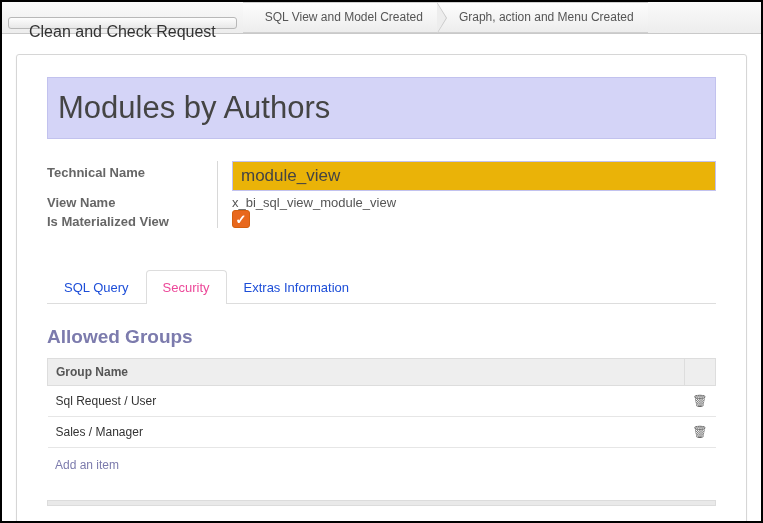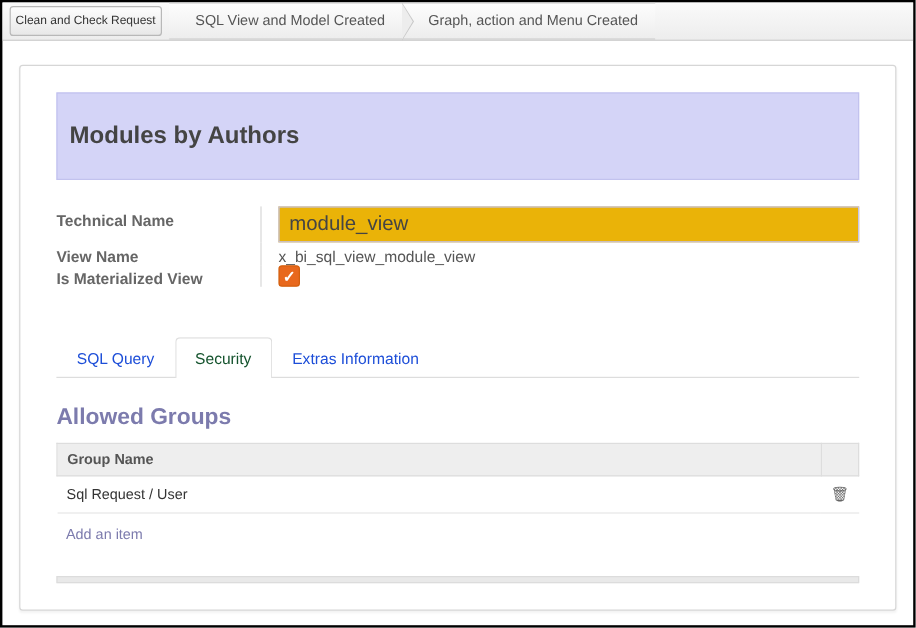--- a/index.html
+++ b/index.html
@@ -1,39 +1,39 @@
 <!DOCTYPE html>
 <html><head>
 <meta charset="utf-8">
 <style>
 *{box-sizing:border-box;margin:0;padding:0}
 body{font-family:"Helvetica Neue",Helvetica,Arial,sans-serif;font-size:13px;color:#4c4c4c;background:#fff;width:763px;height:523px;overflow:hidden;border:2px solid #000}
 .toolbar{display:flex;align-items:stretch;background:linear-gradient(#fafafa,#ededed);border-bottom:1px solid #c9c9c9;height:32px}
-.btn{border:1px solid #b8b8b8;background:linear-gradient(#fdfdfd,#e8e8e8);border-radius:3px;padding:5px 4px;font-size:10px;color:#333;margin:3px 6px;cursor:pointer}
+.btn{border:1px solid #b8b8b8;background:linear-gradient(#fdfdfd,#e8e8e8);border-radius:3px;padding:5px 20px;font-size:16px;color:#333;margin:15px 6px;cursor:pointer}
 .stages{display:flex;align-items:stretch;flex:1}
 .stage{position:relative;padding:7px 14px 7px 22px;font-size:12px;color:#555;background:linear-gradient(#fdfdfd,#ededed);border-top:1px solid #cfcfcf;border-bottom:1px solid #cfcfcf}
 .stage::after{content:"";position:absolute;right:-9px;top:0;width:0;height:0;border-top:15px solid transparent;border-bottom:15px solid transparent;border-left:9px solid #ededed;z-index:2}
 .stage::before{content:"";position:absolute;right:-10px;top:-1px;width:0;height:0;border-top:16px solid transparent;border-bottom:16px solid transparent;border-left:10px solid #c7c7c7;z-index:1}
 .stage.active{background:#3a7bd5;background:linear-gradient(#4a8be0,#2f6fc9);color:#fff}
 .stage.active::after{border-left-color:#2f6fc9}
 .stage.active::before{border-left-color:#2f6fc9}
 .stage.first{padding-left:14px}
 .stage:last-child::after,.stage:last-child::before{display:none}
 .page{padding:20px 14px}
 .sheet{border:1px solid #d6d6d6;border-radius:3px;background:#fff;padding:22px 30px;box-shadow:0 1px 2px rgba(0,0,0,.05)}
-.title{background:#d4d4f7;border:1px solid #c2c2ee;padding:24px 10px;font-size:20px;font-weight:bold;color:#444}
+.title{background:#d4d4f7;border:1px solid #c2c2ee;padding:12px 10px;font-size:31px;font-weight:normal;color:#444}
 .form{margin-top:22px;display:grid;grid-template-columns:170px 1fr;row-gap:0;align-items:start}
 .label{color:#666;font-weight:bold;padding-top:4px;font-size:13px}
 .input{background:#eab308;border:1px solid #c2c2ee;padding:4px 8px;color:#444;font-size:17px;width:100%}
 .readonly{color:#555;padding-top:4px;font-size:13px}
 .val-col{border-left:1px solid #d8d8d8;padding-left:14px}
 .check{width:18px;height:18px;border:1px solid #d35f0e;border-radius:3px;background:#e8681d;display:flex;align-items:center;justify-content:center;color:#fff;font-size:13px;font-weight:bold;cursor:pointer}
 .tabs{display:flex;margin-top:40px;border-bottom:1px solid #ddd}
 .tab{padding:9px 16px;color:#1d4ed8;font-size:13px;cursor:pointer;border:1px solid transparent;border-bottom:none;position:relative;top:1px}
-.tab.active{border-color:#ddd #ddd #fff;border-radius:4px 4px 0 0;color:#14532d;background:#fff}
+.tab.active{border-color:#ddd #ddd #fff;border-radius:4px 4px 0 0;color:#ec4899;background:#fff}
 h2.section{color:#7c7bad;font-size:19px;font-weight:bold;margin:22px 0 10px}
 table{width:100%;border-collapse:collapse}
 th{text-align:left;background:#eee;border:1px solid #ddd;padding:6px 8px;font-size:12px;color:#555;font-weight:bold}
 th.trashcol{width:28px}
 td{border-bottom:1px solid #e6e6e6;padding:8px;font-size:12px;color:#333}
 td.trash{text-align:center;color:#666;cursor:pointer}
 .additem{color:#7c7bad;font-size:12px;padding:10px 8px;cursor:pointer}
 .footbar{margin-top:18px;height:6px;background:#e9e9e9;border:1px solid #dcdcdc}
 </style>
 </head>
@@ -82,19 +82,23 @@
         <tr>
           <th>Group Name</th>
           <th class="trashcol"></th>
         </tr>
       </thead>
       <tbody>
         <tr>
           <td>Sql Request / User</td>
           <td class="trash"><span>🗑</span></td>
         </tr>
+        <tr>
+          <td>Sales / Manager</td>
+          <td class="trash"><span>🗑</span></td>
+        </tr>
       </tbody>
     </table>
     <div class="additem">Add an item</div>
 
     <div class="footbar"></div>
   </div>
 </div>
 
 </body></html>

